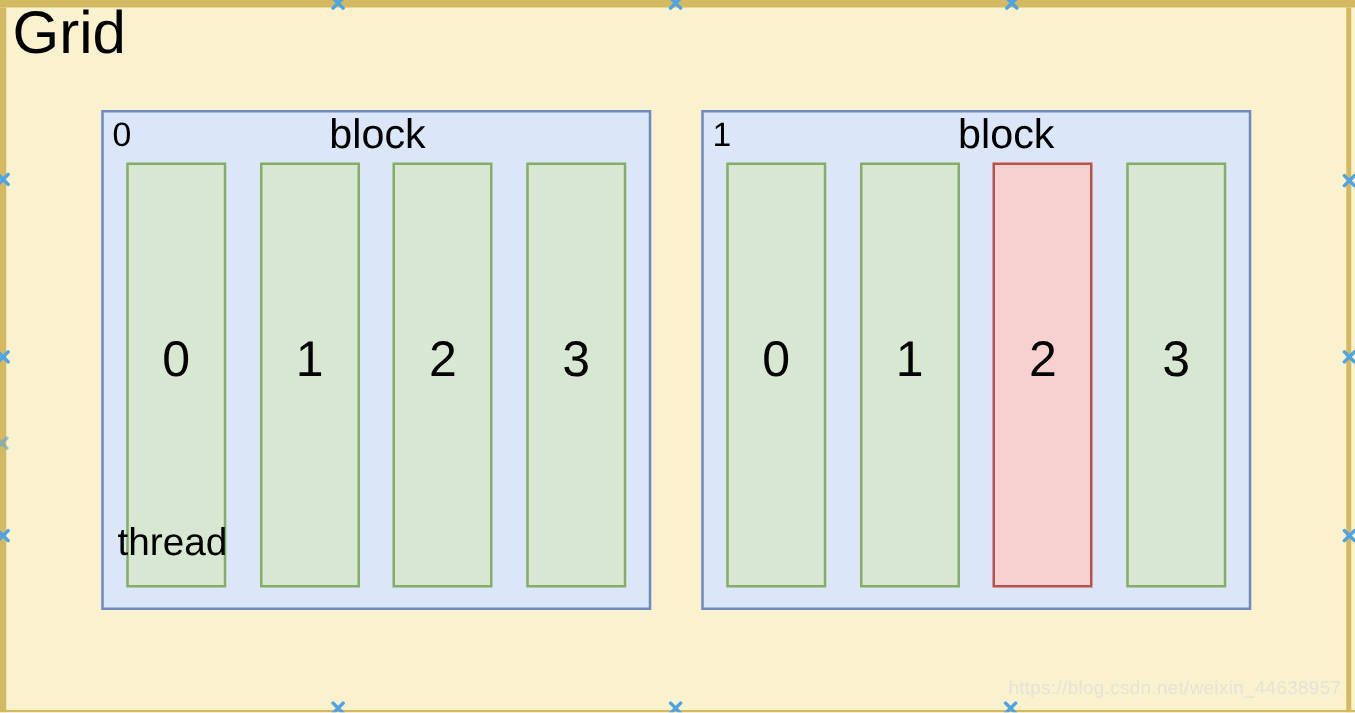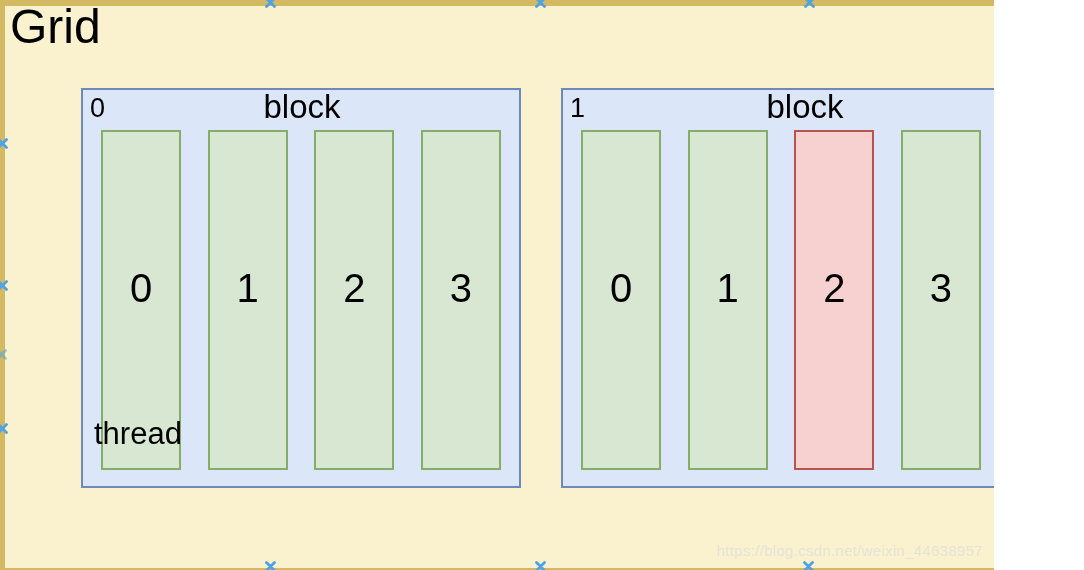--- a/index.html
+++ b/index.html
@@ -2,21 +2,21 @@
 <html><head>
 <meta charset="utf-8">
 <style>
   html,body{margin:0;padding:0;}
   body{
     width:1084px;height:570px;
     font-family:"Liberation Sans", sans-serif;
     color:#000;
   }
   .canvas{
-    position:relative;width:994px;height:570px;
+    position:relative;width:1084px;height:570px;
     background:#faf1ce;overflow:hidden;
   }
   
   .strip{position:absolute;background:#d3ba62;}
   .strip-top{left:0;top:0;width:1084px;height:6px;}
   .strip-left{left:0;top:6px;width:5px;height:564px;}
   .strip-right{left:1077px;top:6px;width:4px;height:564px;}
   .strip-bottom{left:0;top:568px;width:1084px;height:2px;}
 
   .title{

